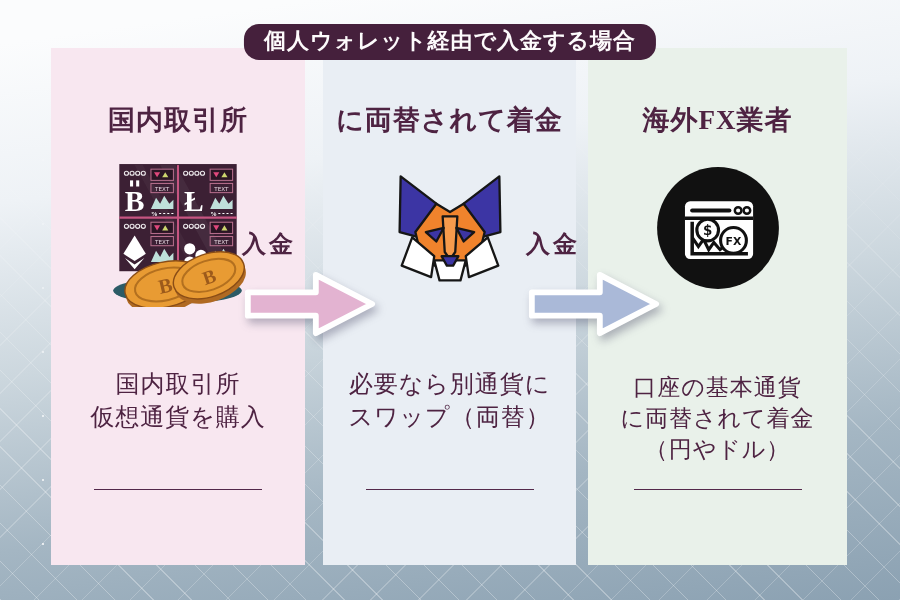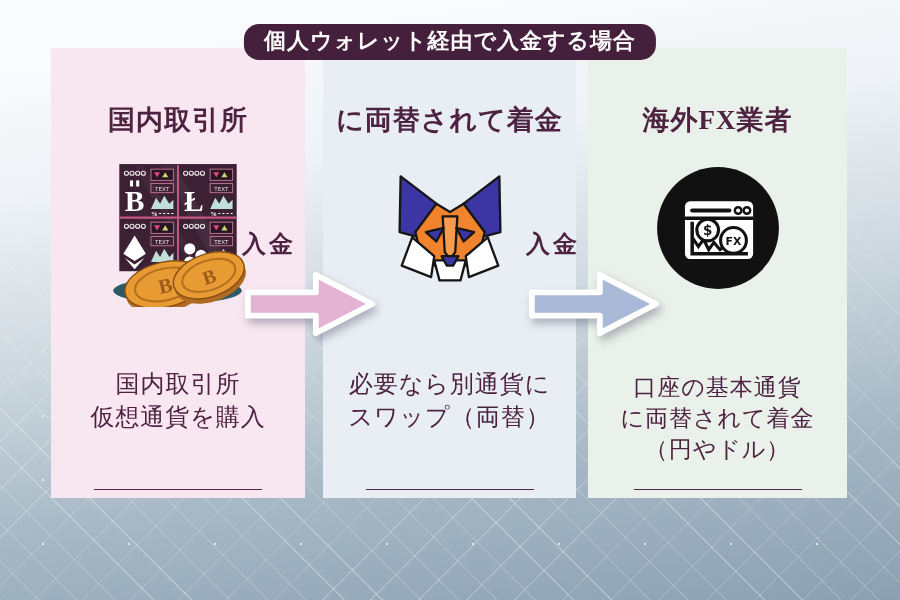--- a/index.html
+++ b/index.html
@@ -18,21 +18,21 @@
     background-size:auto,auto,86px 64px;
     -webkit-mask-image:linear-gradient(180deg,transparent 6%,rgba(0,0,0,.28) 34%,rgba(0,0,0,.85) 68%,#000 100%);
     mask-image:linear-gradient(180deg,transparent 6%,rgba(0,0,0,.28) 34%,rgba(0,0,0,.85) 68%,#000 100%);
   }
   .title-pill{
     position:absolute;top:4px;left:50%;transform:translateX(-50%);
     background:#45203c;color:#fdfbfc;border-radius:15px;
     font-size:22px;font-weight:600;letter-spacing:1px;
     padding:2px 20px 4px;white-space:nowrap;z-index:5;margin-top:20px;
   }
-  .panel{position:absolute;top:48px;height:450px;z-index:1;}
+  .panel{position:absolute;top:48px;height:517px;z-index:1;}
   .panel-pink{left:51px;width:254px;background:#f8e7f0;}
   .panel-blue{left:323px;width:253px;background:#e9eef4;}
   .panel-green{left:588px;width:259px;background:#e9f1ea;}
   .panel h2{
     position:absolute;top:54px;left:0;width:100%;margin:0;text-align:center;
     font-size:27px;font-weight:600;color:#4e2342;letter-spacing:1px;
   }
   .illus{position:absolute;left:0;width:100%;display:flex;justify-content:center;}
   .illus-exchange{top:116px;}
   .illus-fox{top:124px;}

